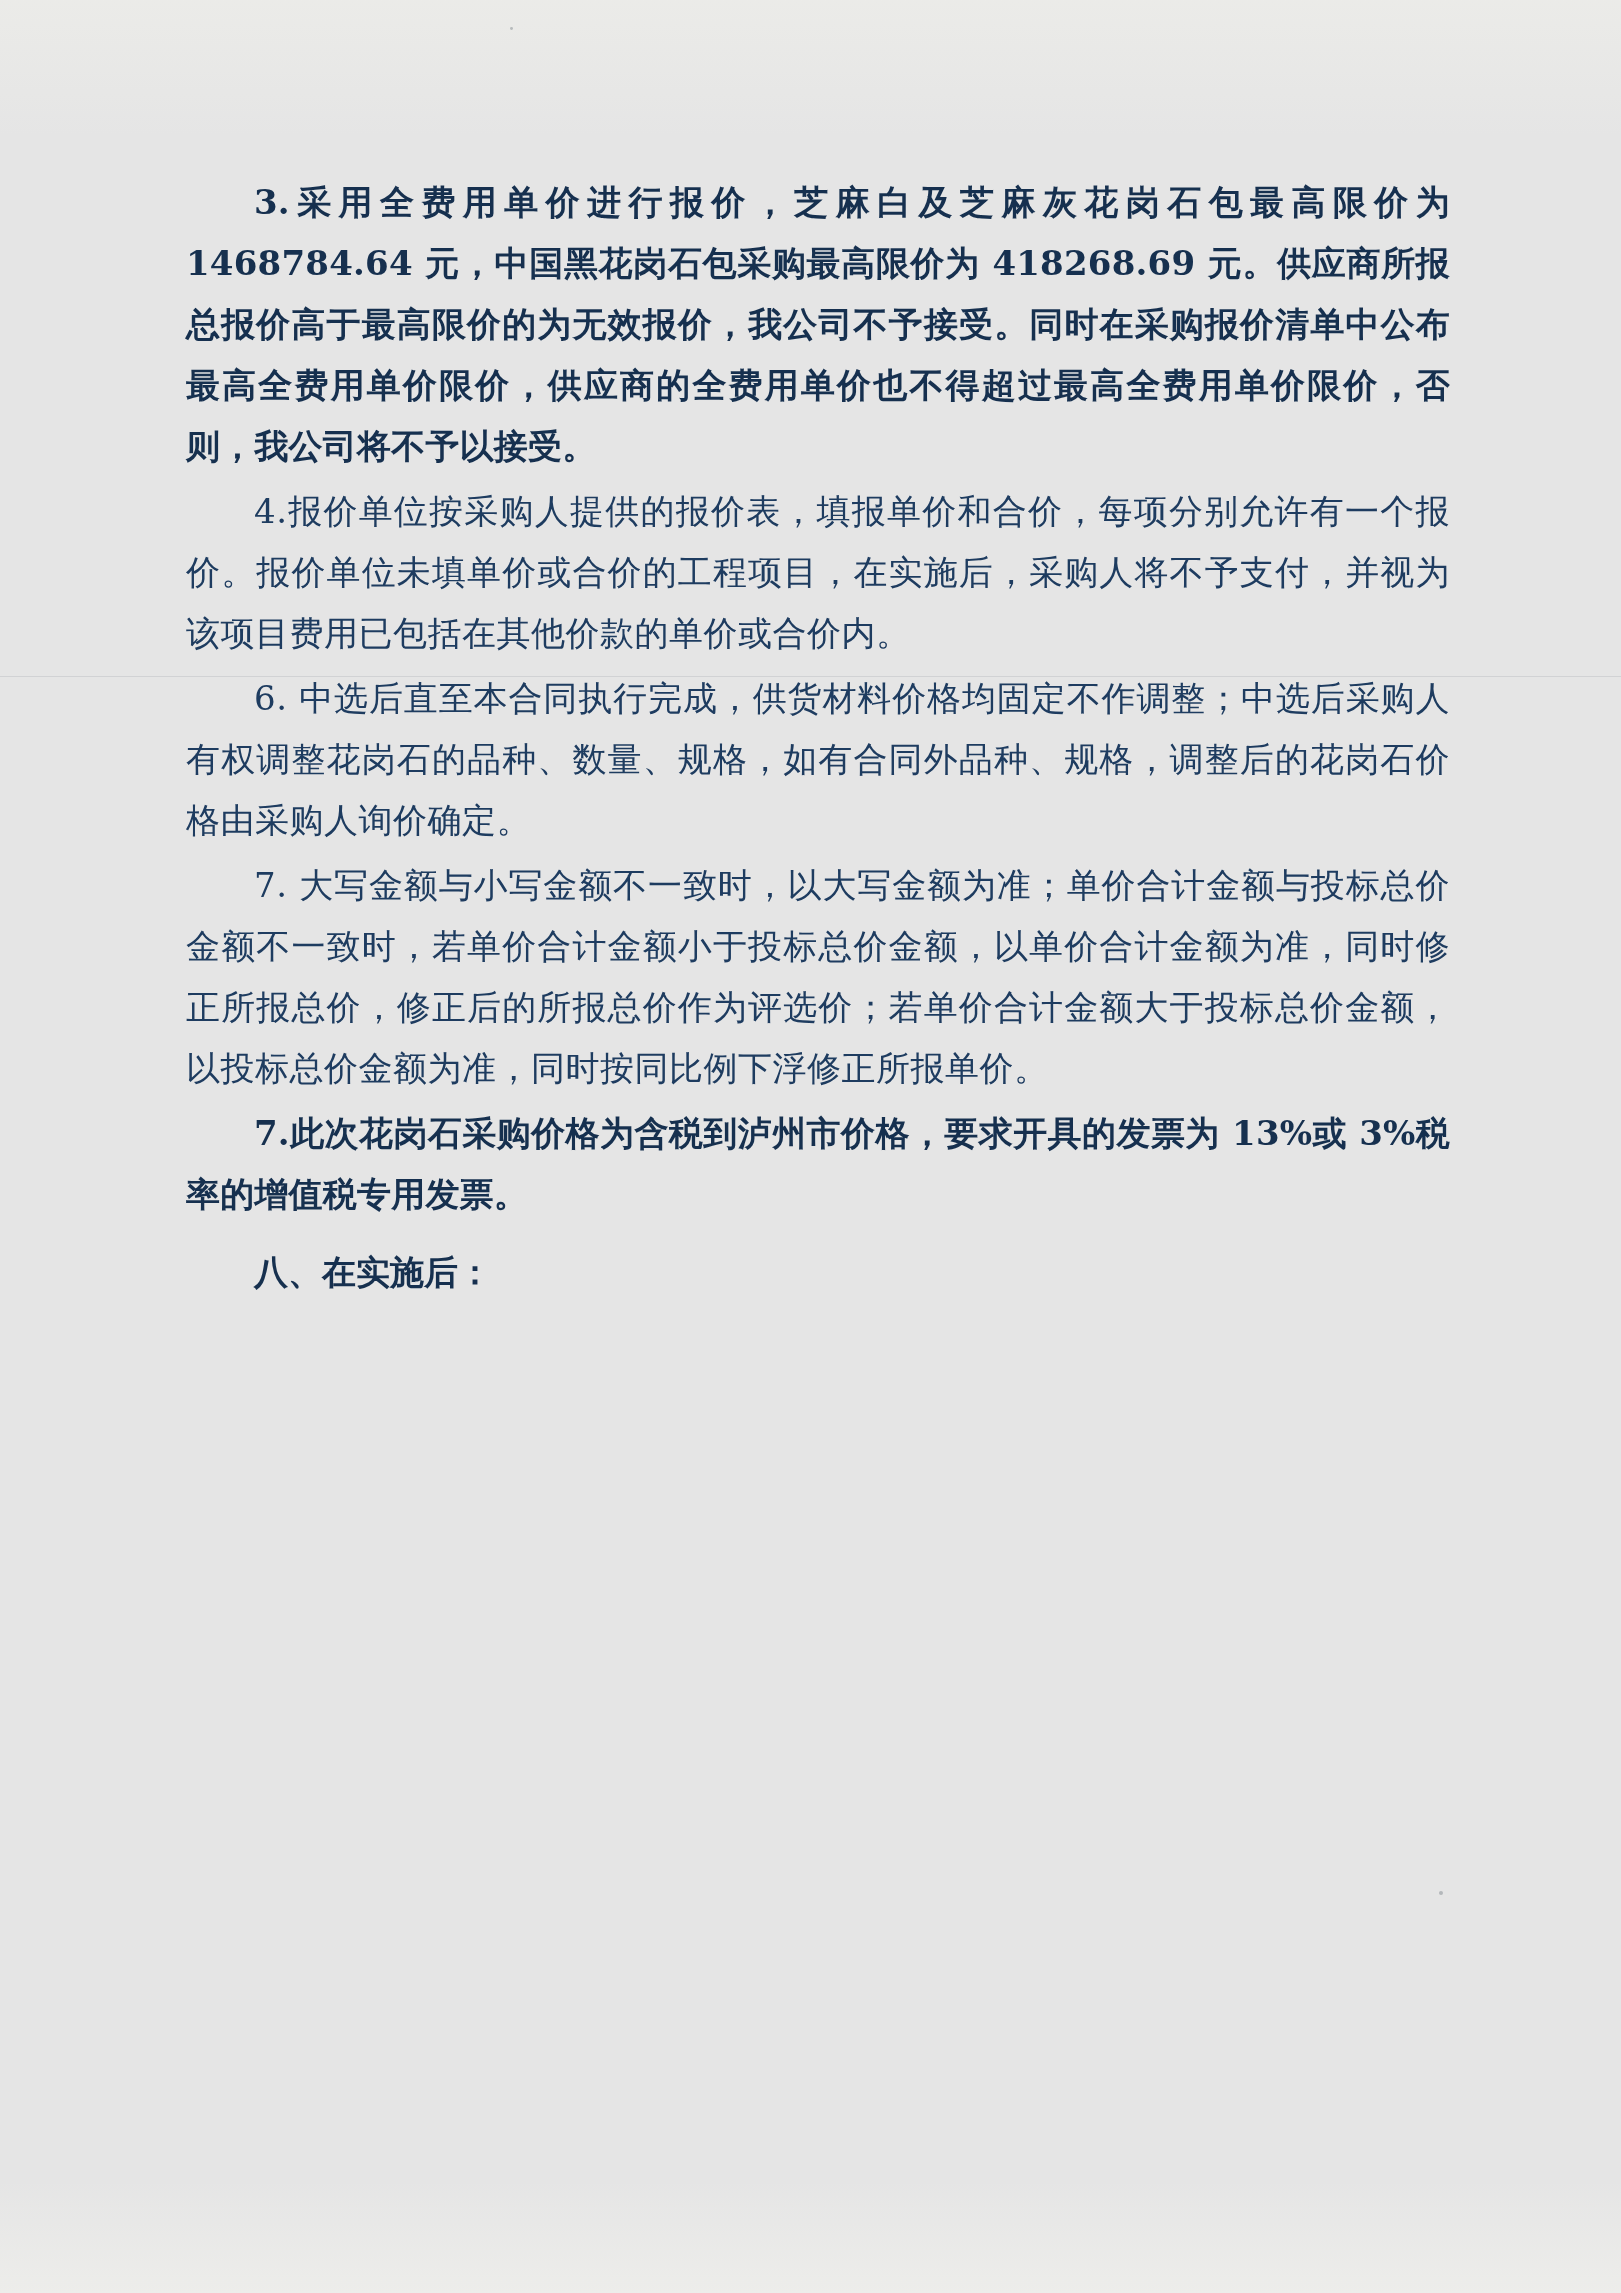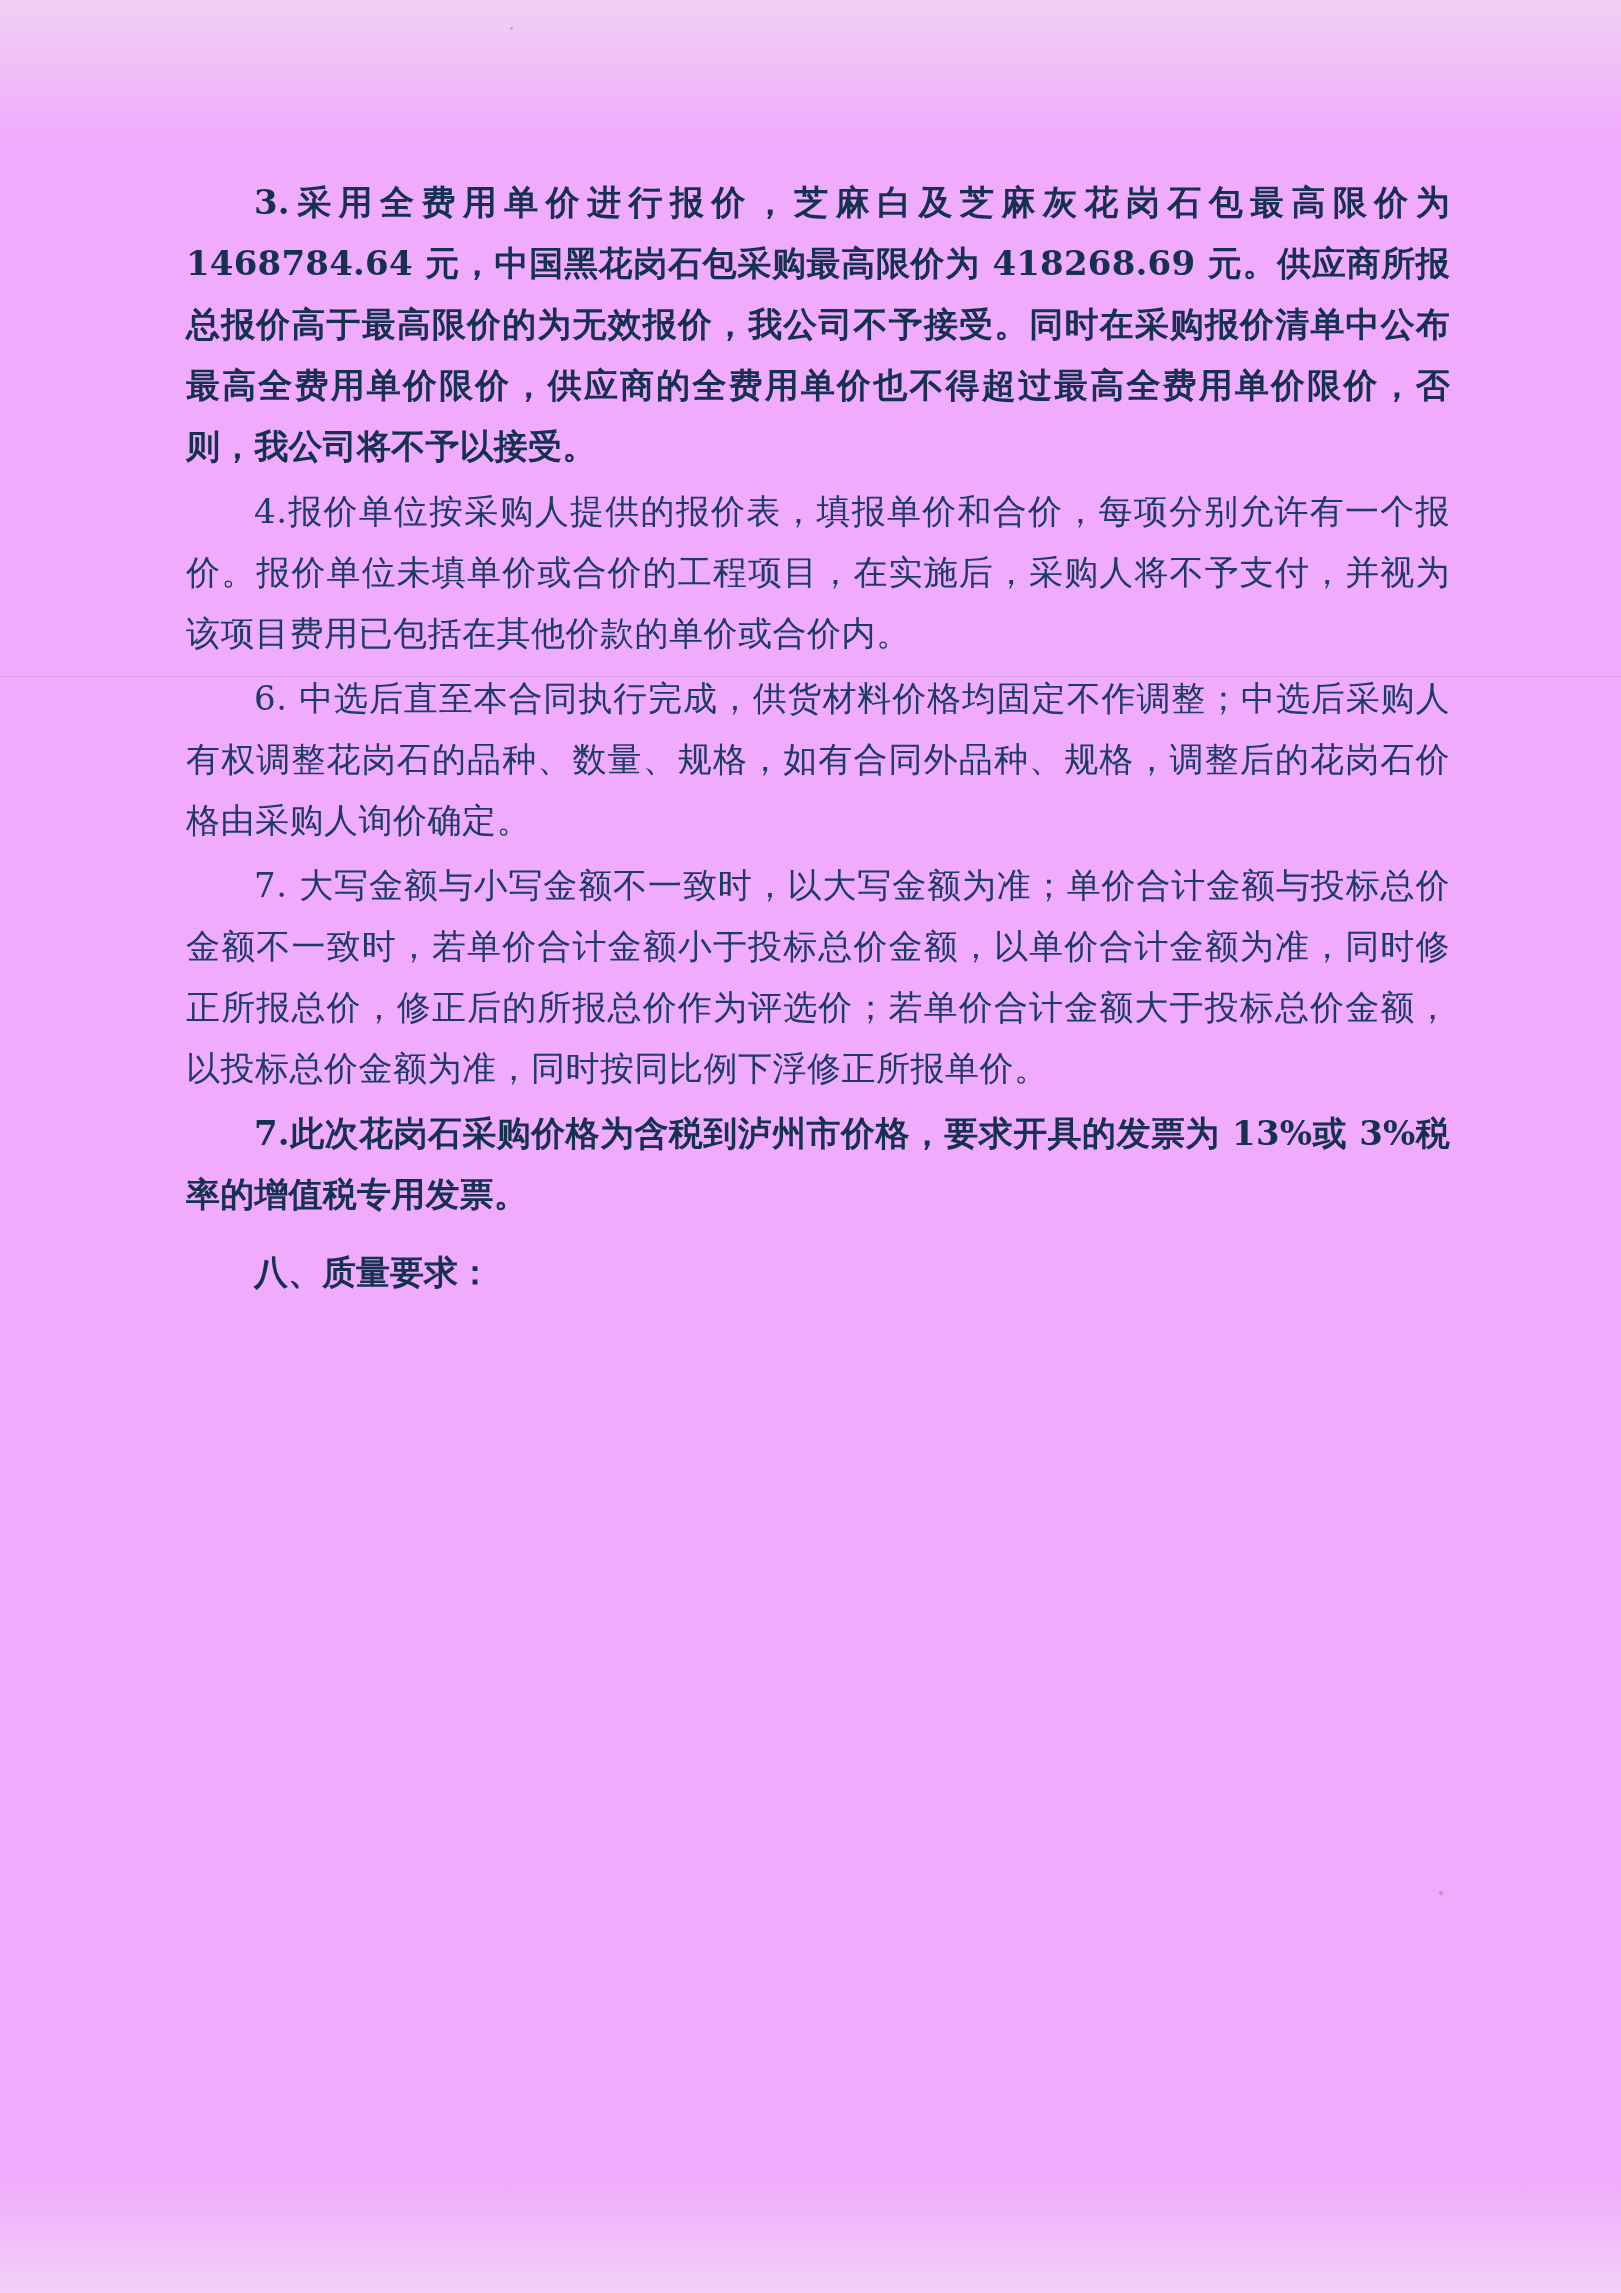--- a/index.html
+++ b/index.html
@@ -11,21 +11,21 @@
     width: 1621px;
     height: 2294px;
     position: relative;
     font-family: "DejaVu Serif", serif;
     overflow: hidden;
   }
   
   .page {
     position: absolute;
     inset: 0;
-    background: #f0abfc;
+    background: #e5e5e5;
   }
   .scan-noise {
     position: absolute;
     inset: 0;
     background:
       linear-gradient(180deg, rgba(240,240,235,0.55) 0%, rgba(255,255,255,0) 6%),
       linear-gradient(0deg, rgba(245,245,240,0.5) 0%, rgba(255,255,255,0) 5%);
     pointer-events: none;
   }
   
@@ -82,19 +82,19 @@
 <div class="page">
   <div class="scan-noise"></div>
   <div class="fold-line"></div>
 
   <div class="content">
     <p class="para bold">3.采用全费用单价进行报价，芝麻白及芝麻灰花岗石包最高限价为 1468784.64 元，中国黑花岗石包采购最高限价为 418268.69 元。供应商所报总报价高于最高限价的为无效报价，我公司不予接受。同时在采购报价清单中公布最高全费用单价限价，供应商的全费用单价也不得超过最高全费用单价限价，否则，我公司将不予以接受。</p>
     <p class="para">4.报价单位按采购人提供的报价表，填报单价和合价，每项分别允许有一个报价。报价单位未填单价或合价的工程项目，在实施后，采购人将不予支付，并视为该项目费用已包括在其他价款的单价或合价内。</p>
     <p class="para">6. 中选后直至本合同执行完成，供货材料价格均固定不作调整；中选后采购人有权调整花岗石的品种、数量、规格，如有合同外品种、规格，调整后的花岗石价格由采购人询价确定。</p>
     <p class="para">7. 大写金额与小写金额不一致时，以大写金额为准；单价合计金额与投标总价金额不一致时，若单价合计金额小于投标总价金额，以单价合计金额为准，同时修正所报总价，修正后的所报总价作为评选价；若单价合计金额大于投标总价金额，以投标总价金额为准，同时按同比例下浮修正所报单价。</p>
     <p class="para bold">7.此次花岗石采购价格为含税到泸州市价格，要求开具的发票为 13%或 3%税率的增值税专用发票。</p>
-    <p class="heading">八、质量要求：</p>
+    <p class="heading">八、在实施后：</p>
   </div>
 
   <div class="speck" style="left:1439px; top:1891px;"></div>
   <div class="speck" style="left:510px; top:27.4px; width:2.9px; height:2.9px;"></div>
 </div>
 
 
 </body></html>

